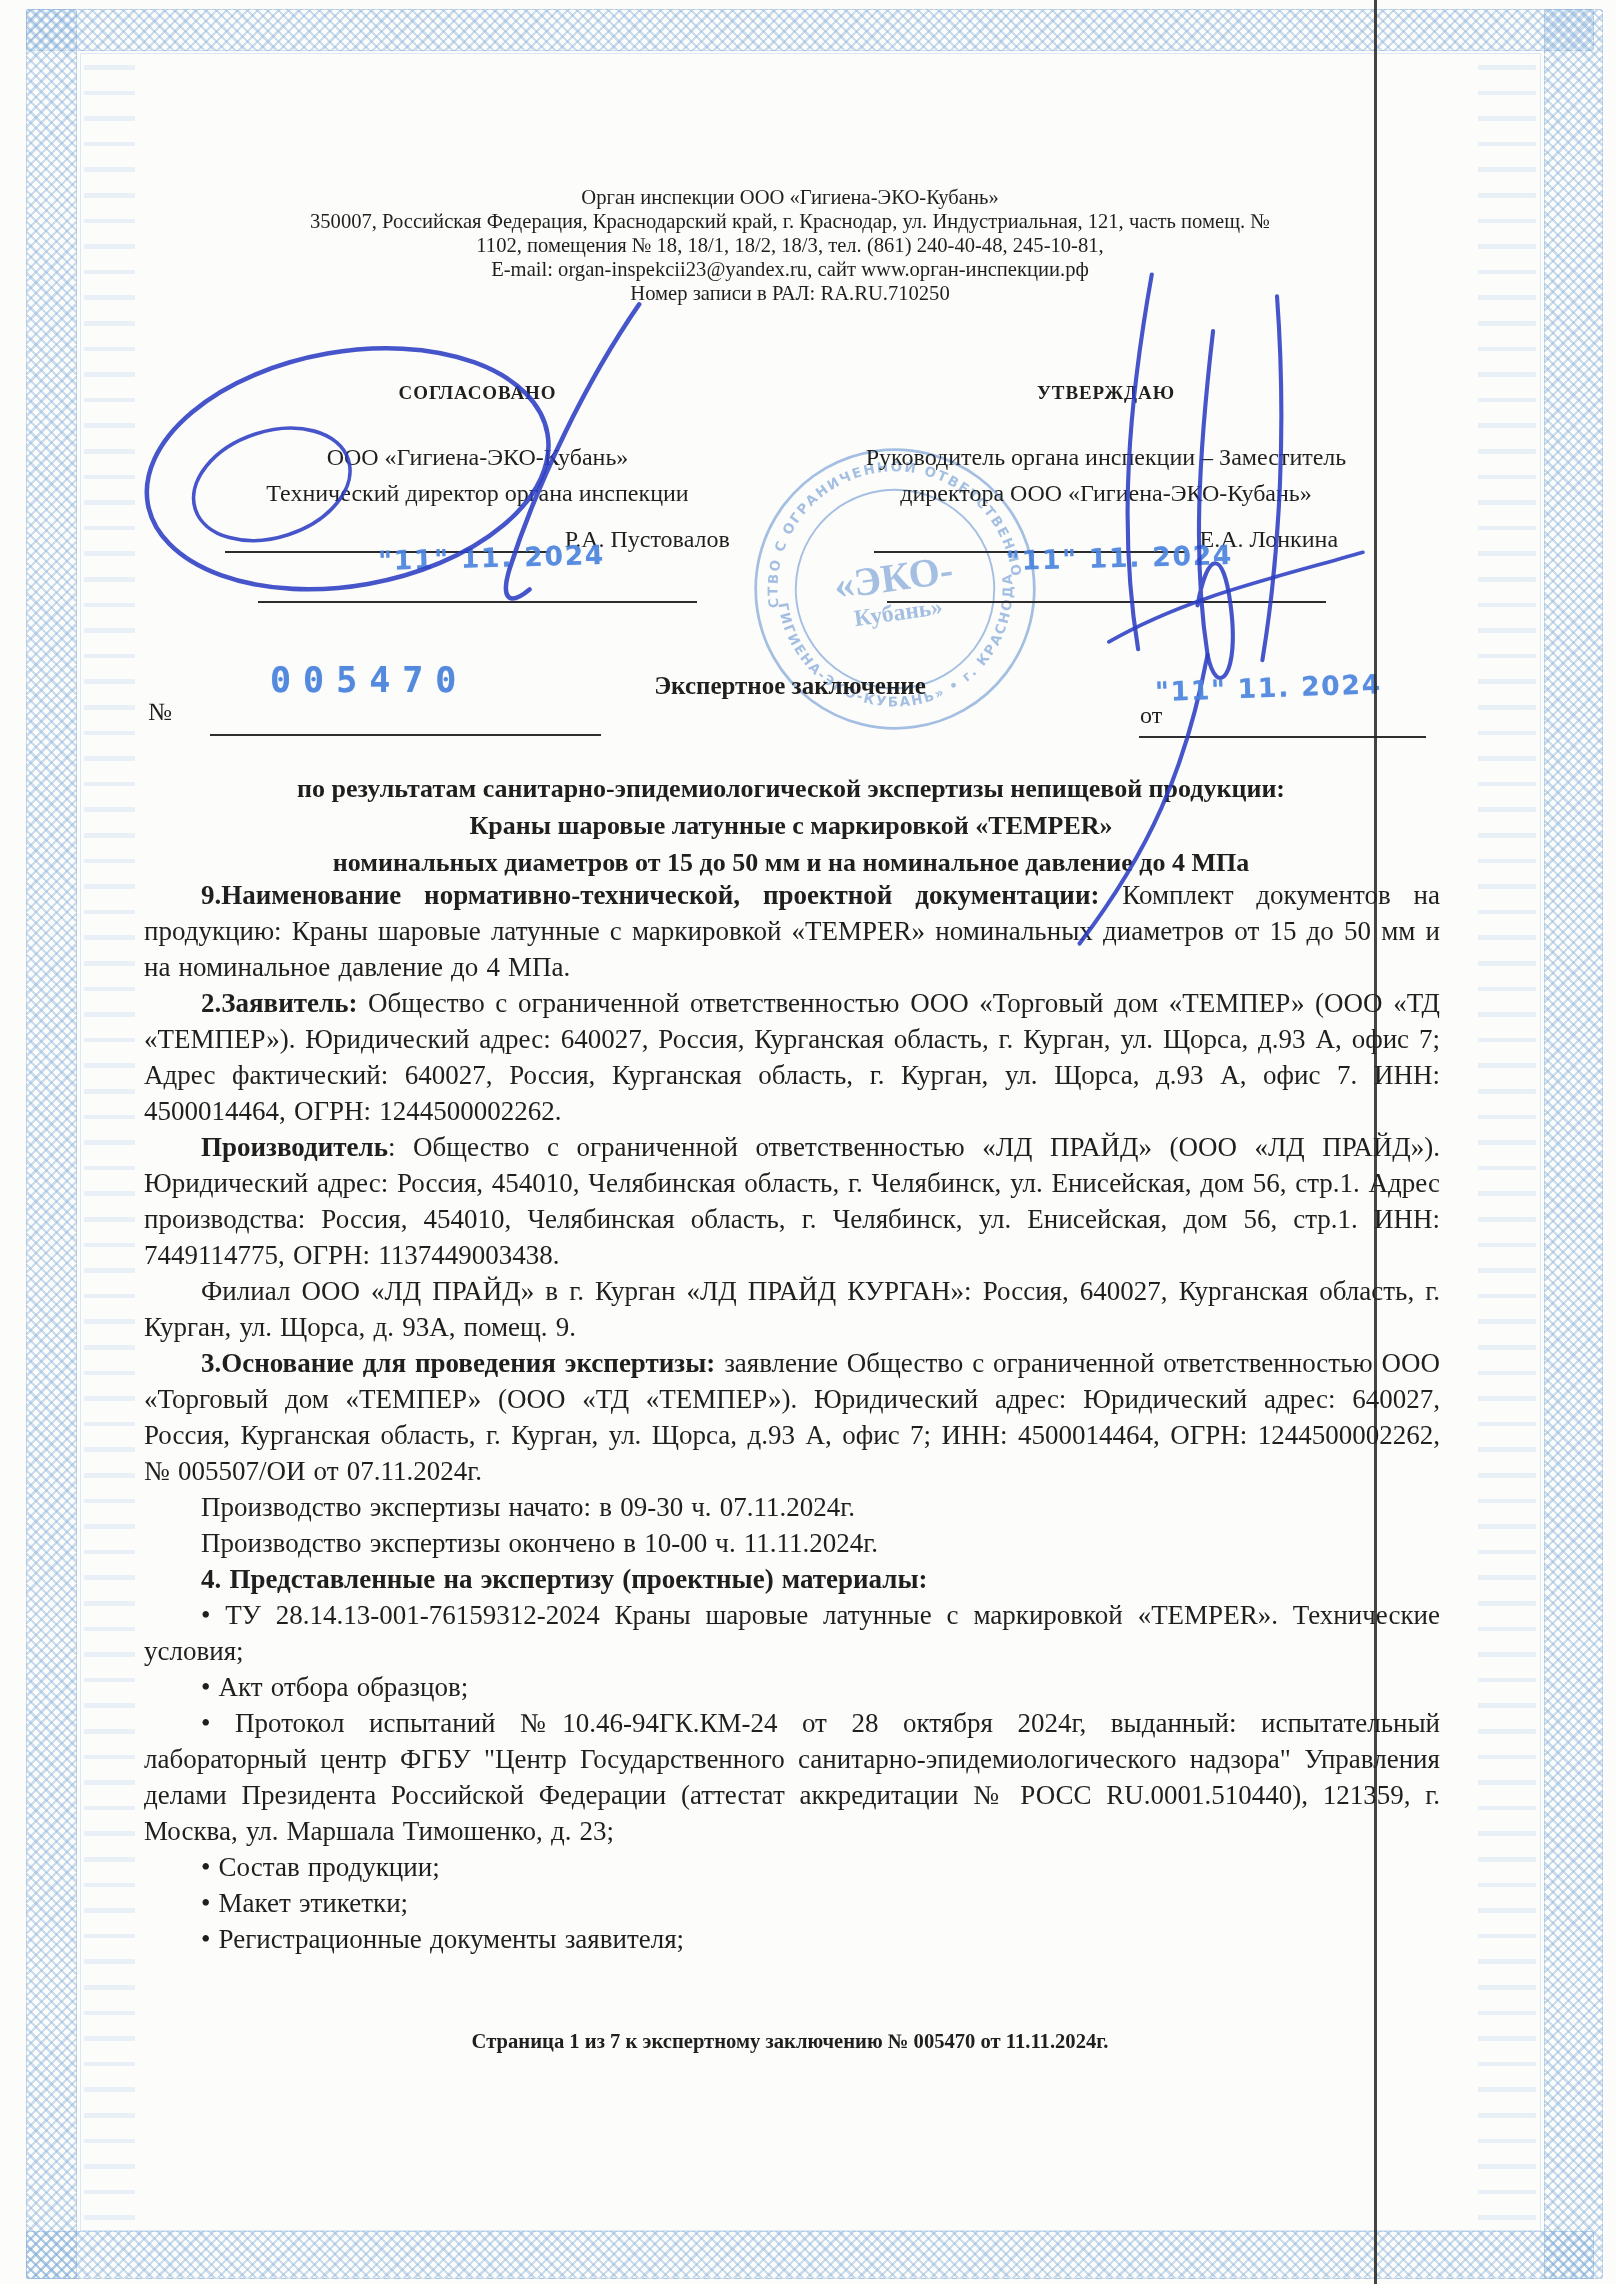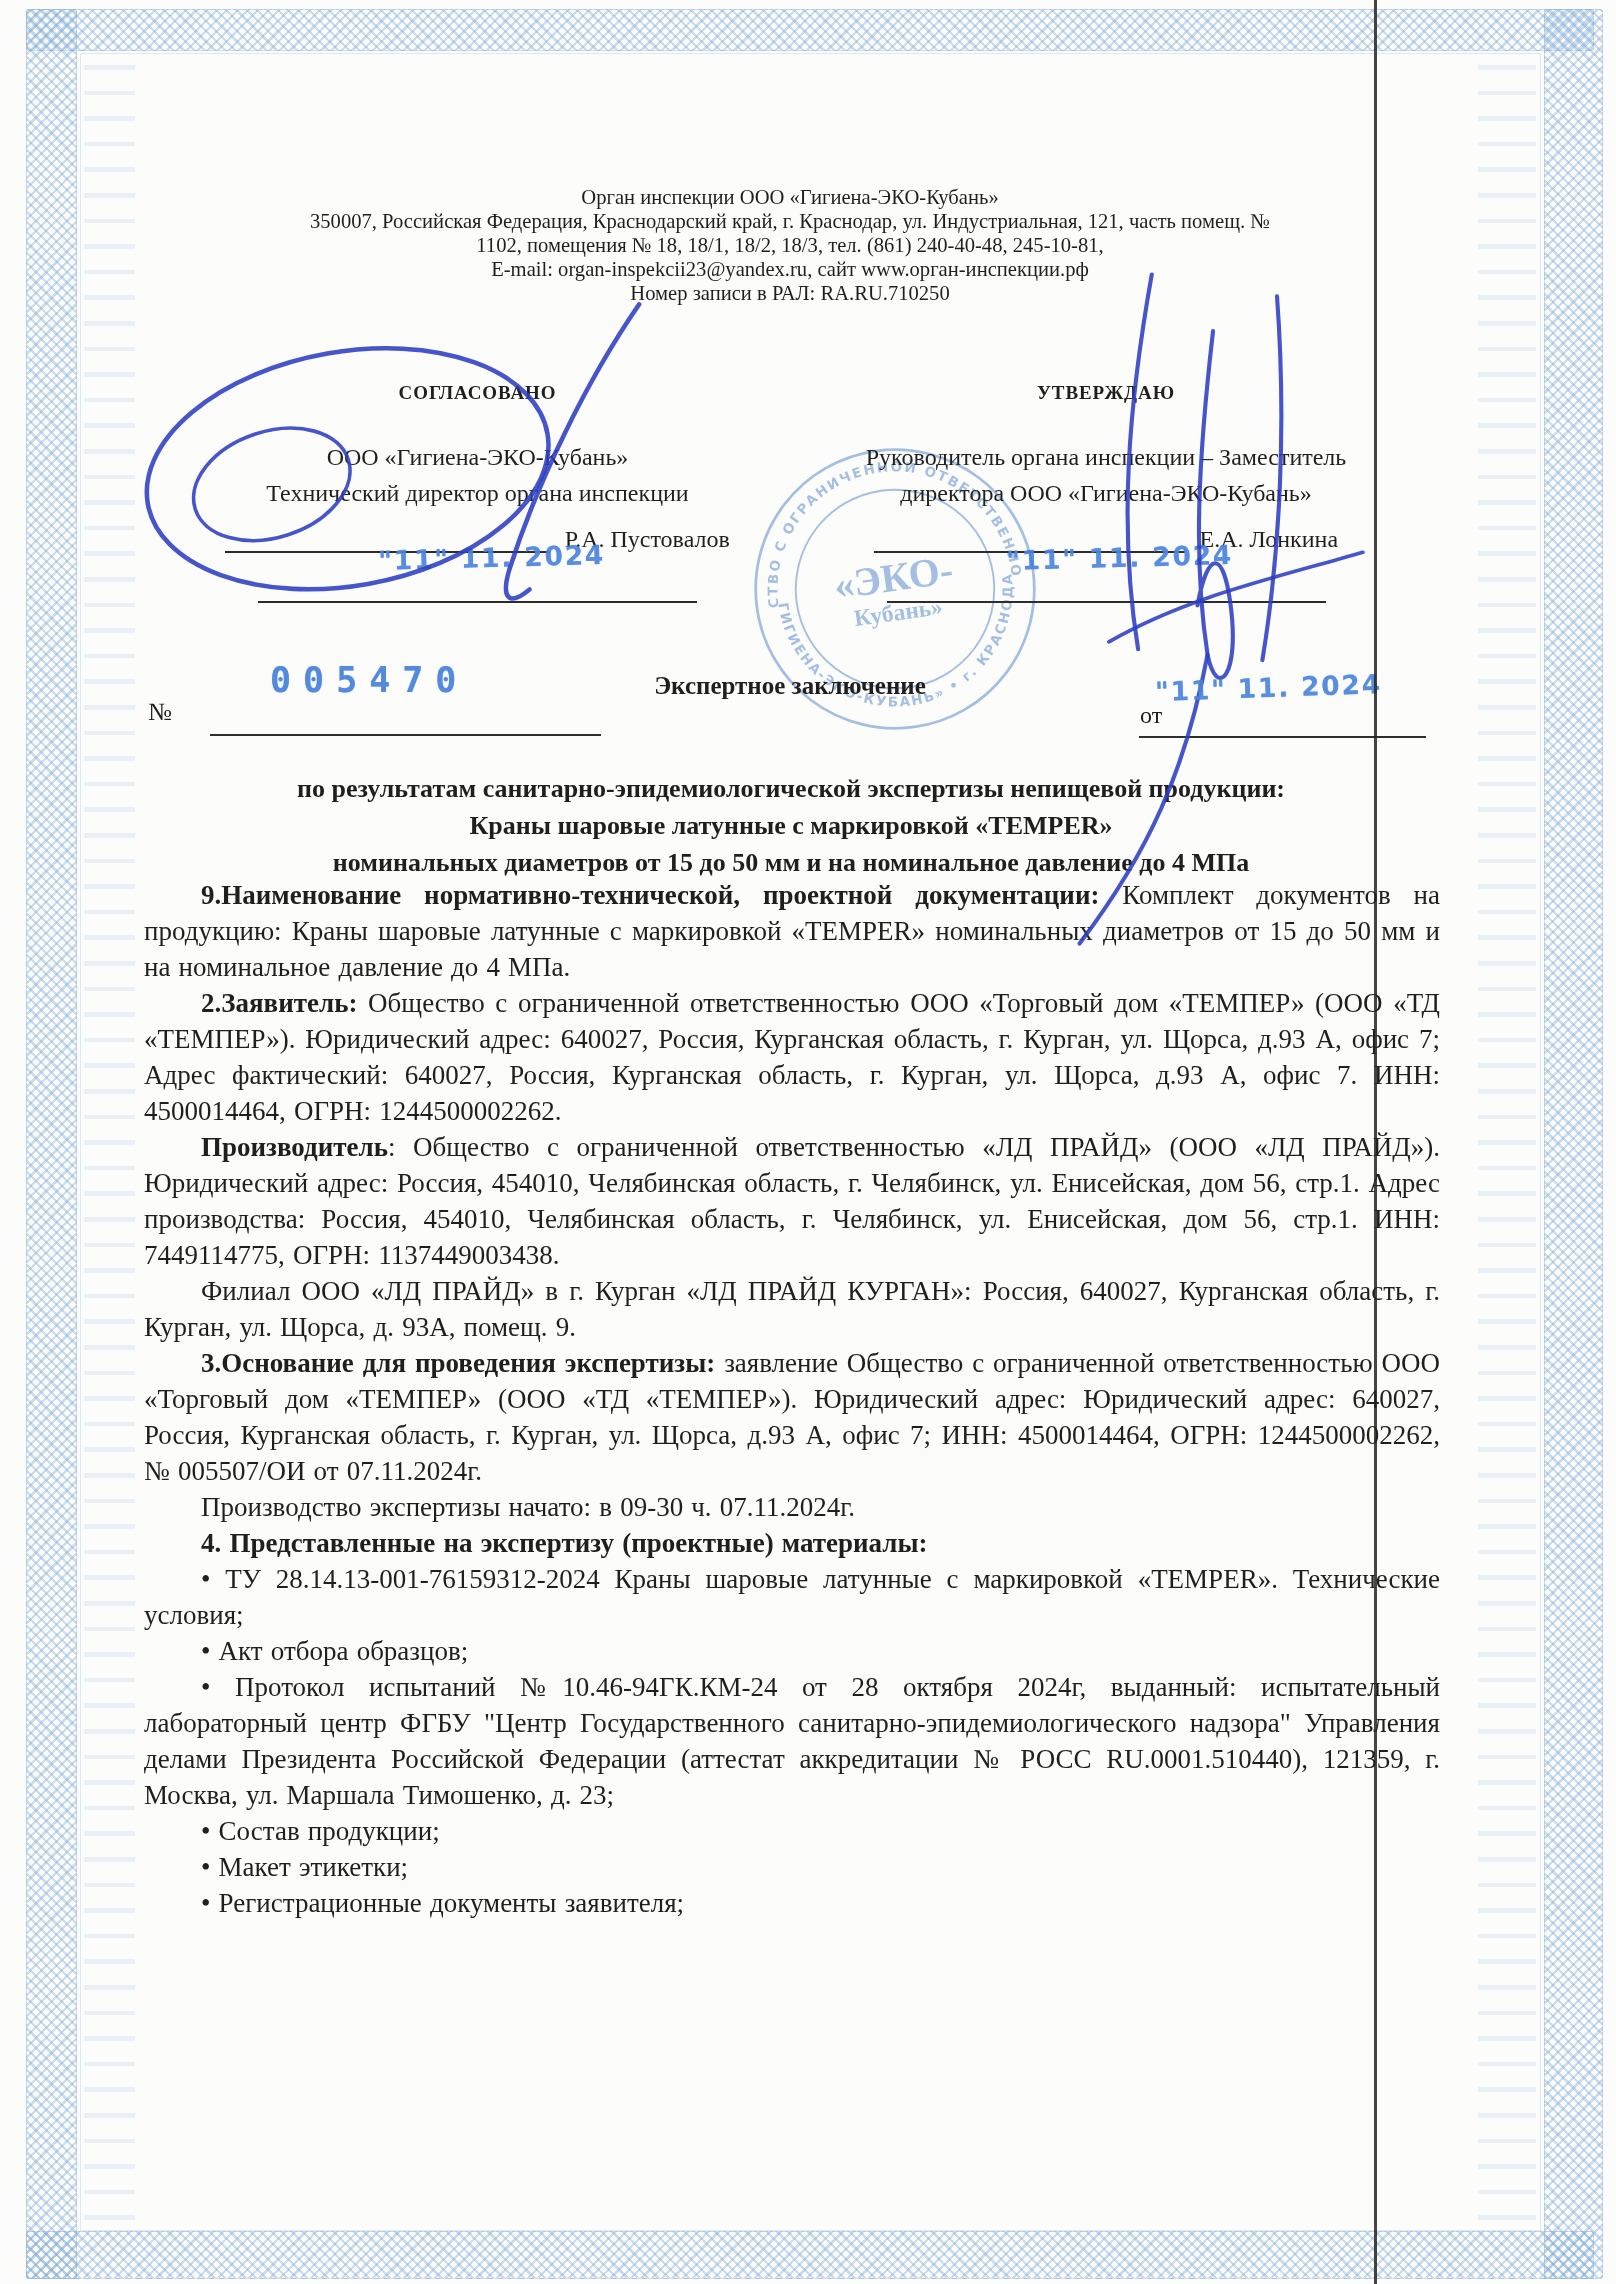--- a/index.html
+++ b/index.html
@@ -192,24 +192,26 @@
     <div>номинальных диаметров от 15 до 50 мм и на номинальное давление до 4 МПа</div>
   </div>
 
   <main class="body-text">
     <p><b>9.Наименование нормативно-технической, проектной документации:</b><span> Комплект документов на продукцию: Краны шаровые латунные с маркировкой «TEMPER» номинальных диаметров от 15 до 50 мм и на номинальное давление до 4 МПа.</span></p>
     <p><b>2.Заявитель:</b><span> Общество с ограниченной ответственностью ООО «Торговый дом «ТЕМПЕР» (ООО «ТД «ТЕМПЕР»). Юридический адрес: 640027, Россия, Курганская область, г. Курган, ул. Щорса, д.93 А, офис 7; Адрес фактический: 640027, Россия, Курганская область, г. Курган, ул. Щорса, д.93 А, офис 7. ИНН: 4500014464, ОГРН: 1244500002262.</span></p>
     <p><b>Производитель</b><span>: Общество с ограниченной ответственностью «ЛД ПРАЙД» (ООО «ЛД ПРАЙД»). Юридический адрес: Россия, 454010, Челябинская область, г. Челябинск, ул. Енисейская, дом 56, стр.1. Адрес производства: Россия, 454010, Челябинская область, г. Челябинск, ул. Енисейская, дом 56, стр.1. ИНН:  7449114775, ОГРН: 1137449003438.</span></p>
     <p><b></b><span>Филиал ООО «ЛД ПРАЙД» в г. Курган «ЛД ПРАЙД КУРГАН»: Россия, 640027, Курганская область, г. Курган, ул. Щорса, д. 93А, помещ. 9.</span></p>
     <p><b>3.Основание для проведения экспертизы:</b><span> заявление Общество с ограниченной ответственностью ООО «Торговый дом «ТЕМПЕР» (ООО «ТД «ТЕМПЕР»). Юридический адрес: Юридический адрес: 640027, Россия, Курганская область, г. Курган, ул. Щорса, д.93 А, офис 7; ИНН: 4500014464, ОГРН: 1244500002262, № 005507/ОИ от 07.11.2024г.</span></p>
     <p><b></b><span>Производство экспертизы начато: в 09-30 ч. 07.11.2024г.</span></p>
+    <p><b></b><span>Производство экспертизы окончено в 10-00 ч. 11.11.2024г.</span></p>
     <p><b>4. Представленные на экспертизу (проектные) материалы:</b><span></span></p>
     <p><b></b><span>•  ТУ 28.14.13-001-76159312-2024 Краны шаровые латунные с маркировкой «TEMPER». Технические условия;</span></p>
     <p><b></b><span>• Акт отбора образцов;</span></p>
     <p><b></b><span>•  Протокол испытаний №10.46-94ГК.КМ-24  от 28 октября  2024г, выданный: испытательный лабораторный центр ФГБУ "Центр Государственного санитарно-эпидемиологического надзора" Управления делами Президента Российской Федерации (аттестат аккредитации № РОСС RU.0001.510440), 121359, г. Москва, ул. Маршала Тимошенко, д. 23;</span></p>
     <p><b></b><span>• Состав продукции;</span></p>
     <p><b></b><span>• Макет этикетки;</span></p>
     <p><b></b><span>• Регистрационные документы заявителя;</span></p>
   </main>
 
+  <div class="footer-line">Страница 1 из 7 к экспертному заключению № 005470 от 11.11.2024г.</div>
 
 </div>
 
 
 </body></html>

